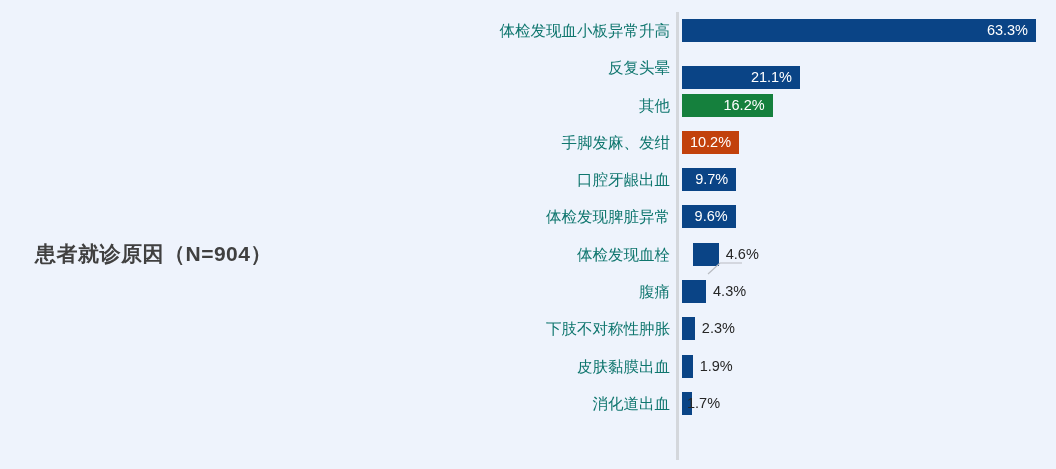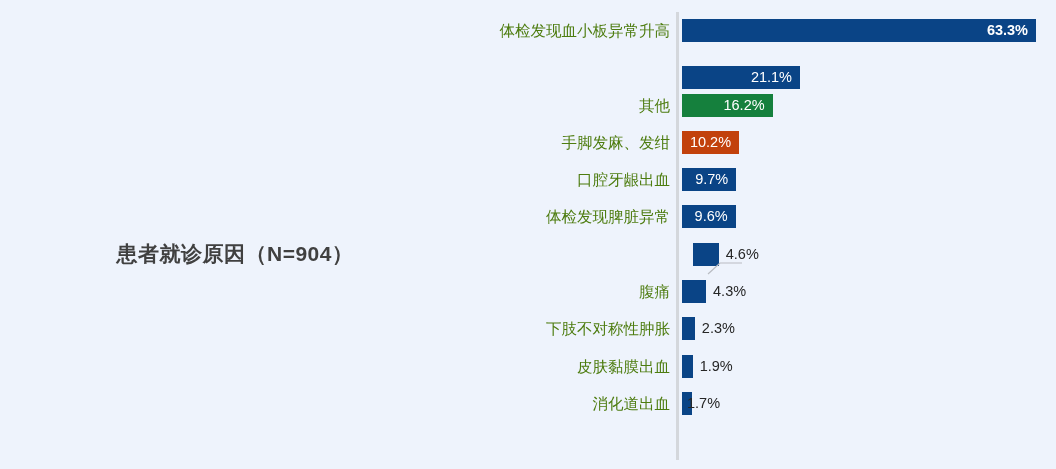--- a/index.html
+++ b/index.html
@@ -26,21 +26,20 @@
   #chart-title {
     position: absolute;
     left: 35px;
     top: 240px;
     width: 400px;
     font-size: 21px;
     font-weight: bold;
     color: #404040;
     letter-spacing: 0.5px;
     white-space: nowrap;
-    text-align: center;
   }
 
   
   #plot-area {
     position: absolute;
     left: 0;
     top: 0;
     width: 1056px;
     height: 469px;
   }
@@ -68,21 +67,21 @@
     width: 1056px;
   }
 
   .cat-label {
     position: absolute;
     right: 386px; 
     top: 0;
     height: 37.3px;
     line-height: 37.3px;
     font-size: 15.5px;
-    color: #4d7c0f;
+    color: #0f766e;
     white-space: nowrap;
     text-align: right;
   }
 
   .bar-wrap {
     position: absolute;
     left: 682px;
     top: 7px;
     height: 23px;
   }
@@ -130,27 +129,28 @@
 
 <div id="chart-root">
 
   <div id="chart-title">患者就诊原因（N=904）</div>
 
   <div id="plot-area">
     <div id="category-axis-line"></div>
     <div id="bar-rows">
         <div class="bar-row">
           <div class="cat-label">体检发现血小板异常升高</div>
-          <div class="bar-wrap" style="width: 310px; font-weight: bold;">
+          <div class="bar-wrap" style="width: 310px;">
             <div class="bar" style="width: 354px; background: rgb(10, 68, 134);">
               <span class="val-inside">63.3%</span>
             </div>
           </div>
         </div>
         <div class="bar-row">
+          <div class="cat-label">反复头晕</div>
           <div class="bar-wrap" style="width: 122px; margin-top: 10px;">
             <div class="bar" style="width: 118px; background: rgb(10, 68, 134);">
               <span class="val-inside">21.1%</span>
             </div>
           </div>
         </div>
         <div class="bar-row">
           <div class="cat-label">其他</div>
           <div class="bar-wrap" style="width: 90.5972px;">
             <div class="bar" style="width: 90.5972px; background: #15803d;">
@@ -176,20 +176,21 @@
         </div>
         <div class="bar-row">
           <div class="cat-label">体检发现脾脏异常</div>
           <div class="bar-wrap" style="width: 53.6872px; border-radius: 10px;">
             <div class="bar" style="width: 53.6872px; background: rgb(10, 68, 134);">
               <span class="val-inside">9.6%</span>
             </div>
           </div>
         </div>
         <div class="bar-row">
+          <div class="cat-label">体检发现血栓</div>
           <div class="bar-wrap" style="width: 25.7251px; padding-left: 11px;">
             <div class="bar" style="width: 25.7251px; background: rgb(10, 68, 134);"></div>
             <div class="leader-line" style="left: 25.7251px;">
               <svg width="36" height="18" viewBox="0 0 36 18">
                 <polyline points="0,14 12,3 34,3" fill="none" stroke="#b9bcc2" stroke-width="1.2"></polyline>
               </svg>
             </div>
             <span class="val-outside" style="left: 43.7251px;">4.6%</span>
           </div>
         </div>

